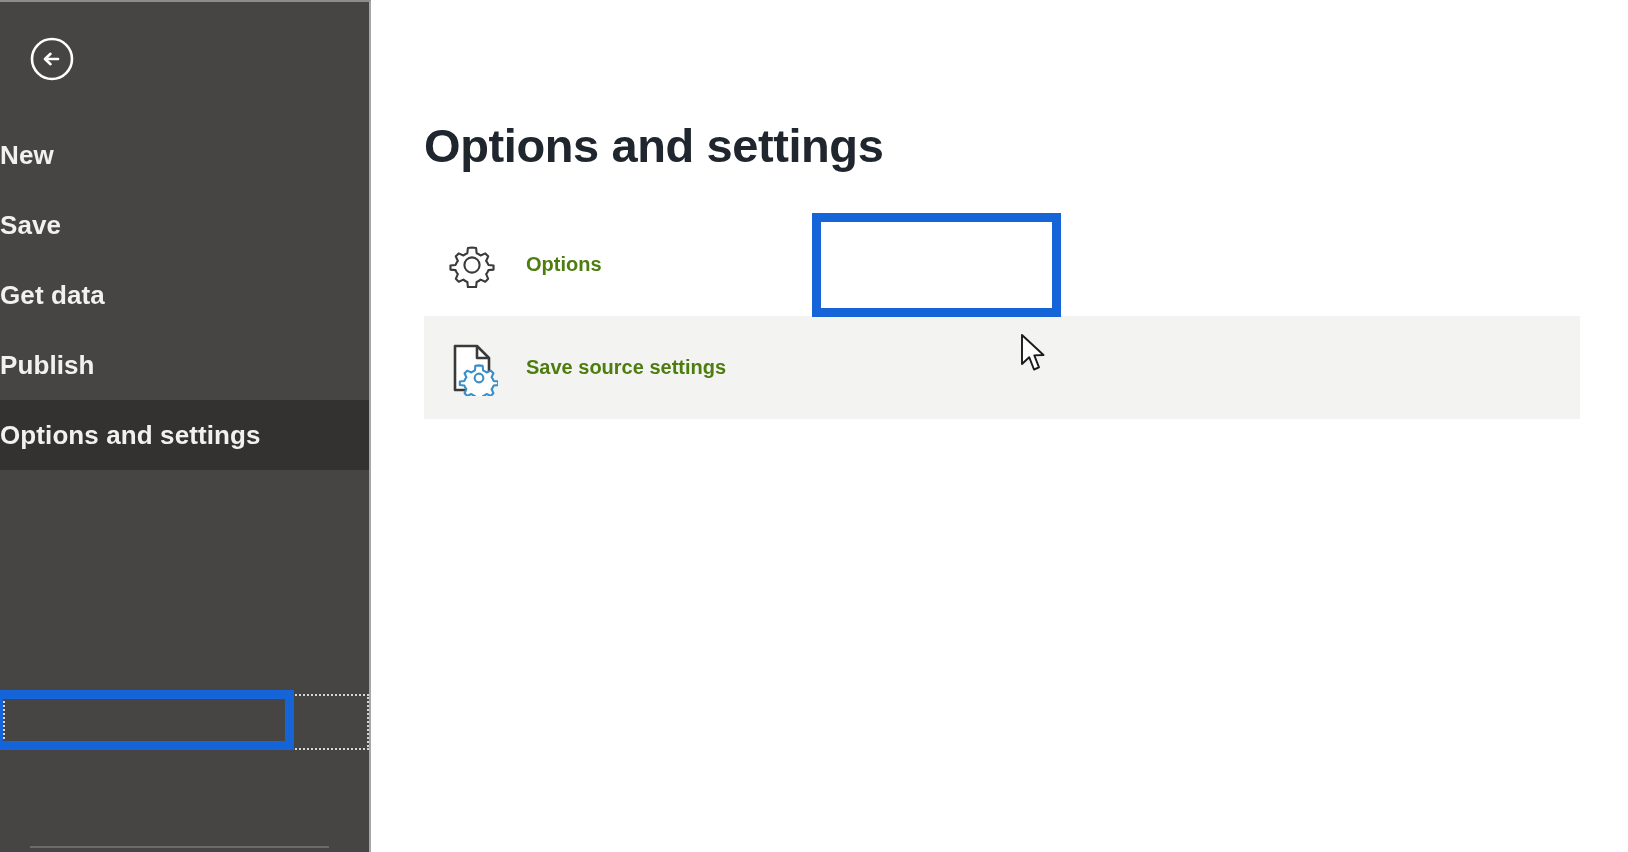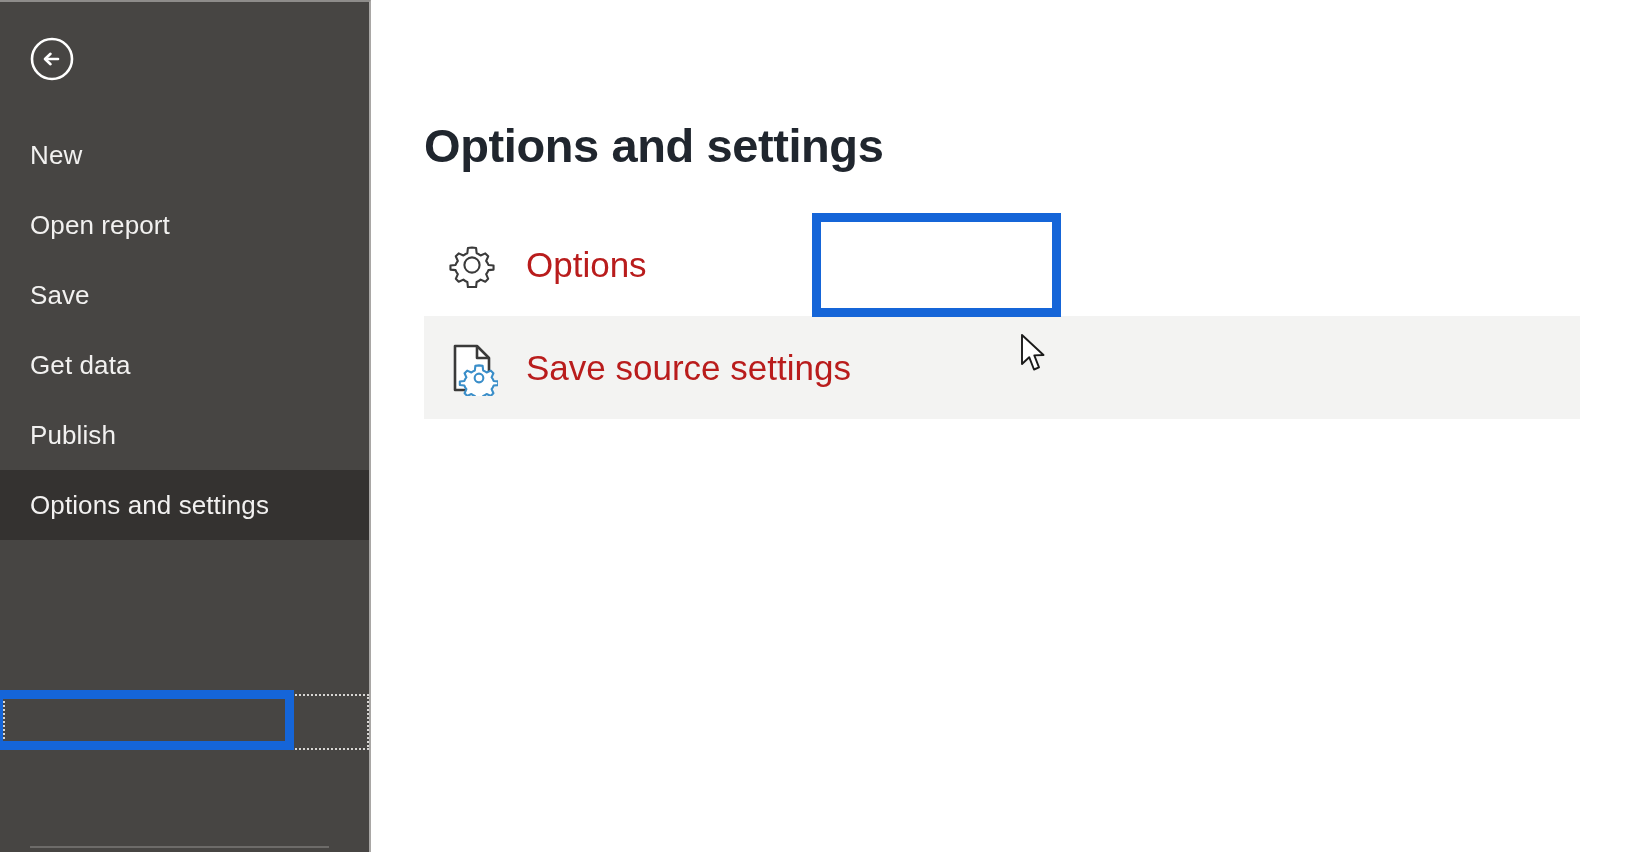--- a/index.html
+++ b/index.html
@@ -48,24 +48,23 @@
     position: absolute;
     left: 0;
     top: 118px;
     right: 0;
   }
 
   .menu-item {
     position: relative;
     height: 70px;
     line-height: 70px;
-    padding-left: 30px;
     color: #f2f1f0;
     font-size: 26px;
-    font-weight: 400;
+    font-weight: 700;
     letter-spacing: 0.1px;
     white-space: nowrap;
     cursor: pointer;
     box-sizing: border-box;
   }
 
   .menu-item.is-active {
     background: #343230;
   }
 
@@ -148,23 +147,23 @@
     width: 60px;
     margin-left: 18px;
     margin-right: 24px;
     display: flex;
     align-items: center;
     justify-content: center;
   }
   .option-icon svg { display: block; }
 
   .option-label {
-    font-size: 35px;
-    color: #b91c1c;
-    font-weight: 400;
+    font-size: 20px;
+    color: #4d7c0f;
+    font-weight: 700;
     white-space: nowrap;
   }
 
   
   .options-annotation {
     position: absolute;
     left: 441px;
     top: 213px;
     width: 249px;
     height: 104px;
@@ -197,23 +196,20 @@
       <svg width="48" height="48" viewBox="0 0 48 48" aria-hidden="true">
         <circle cx="24" cy="24" r="20" fill="none" stroke="#ffffff" stroke-width="2.6"></circle>
         <path d="M30 24 H17.5" fill="none" stroke="#ffffff" stroke-width="2.6" stroke-linecap="round"></path>
         <path d="M22.5 18.8 L17 24 L22.5 29.2" fill="none" stroke="#ffffff" stroke-width="2.6" stroke-linecap="round" stroke-linejoin="round"></path>
       </svg>
     </div>
 
     <div class="menu">
       <div class="menu-item">
         <span>New</span>
-      </div>
-      <div class="menu-item">
-        <span>Open report</span>
       </div>
       <div class="menu-item">
         <span>Save</span>
       </div>
       <div class="menu-item">
         <span>Get data</span>
       </div>
       <div class="menu-item">
         <span>Publish</span>
       </div>

